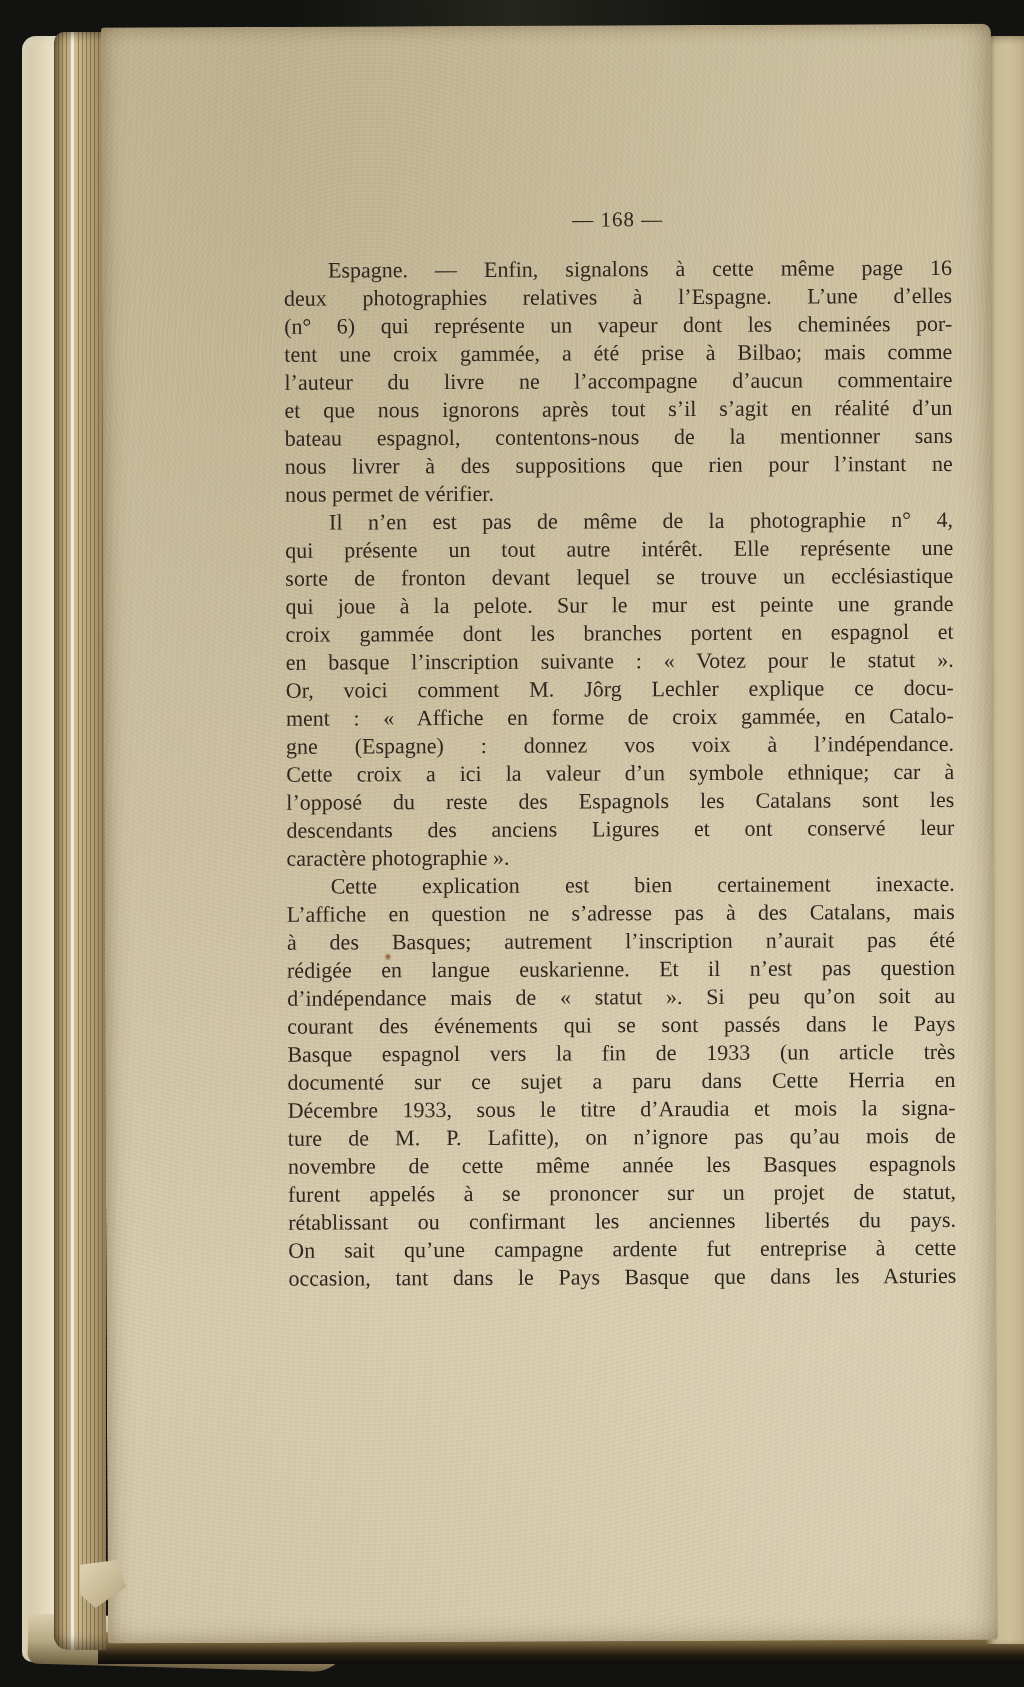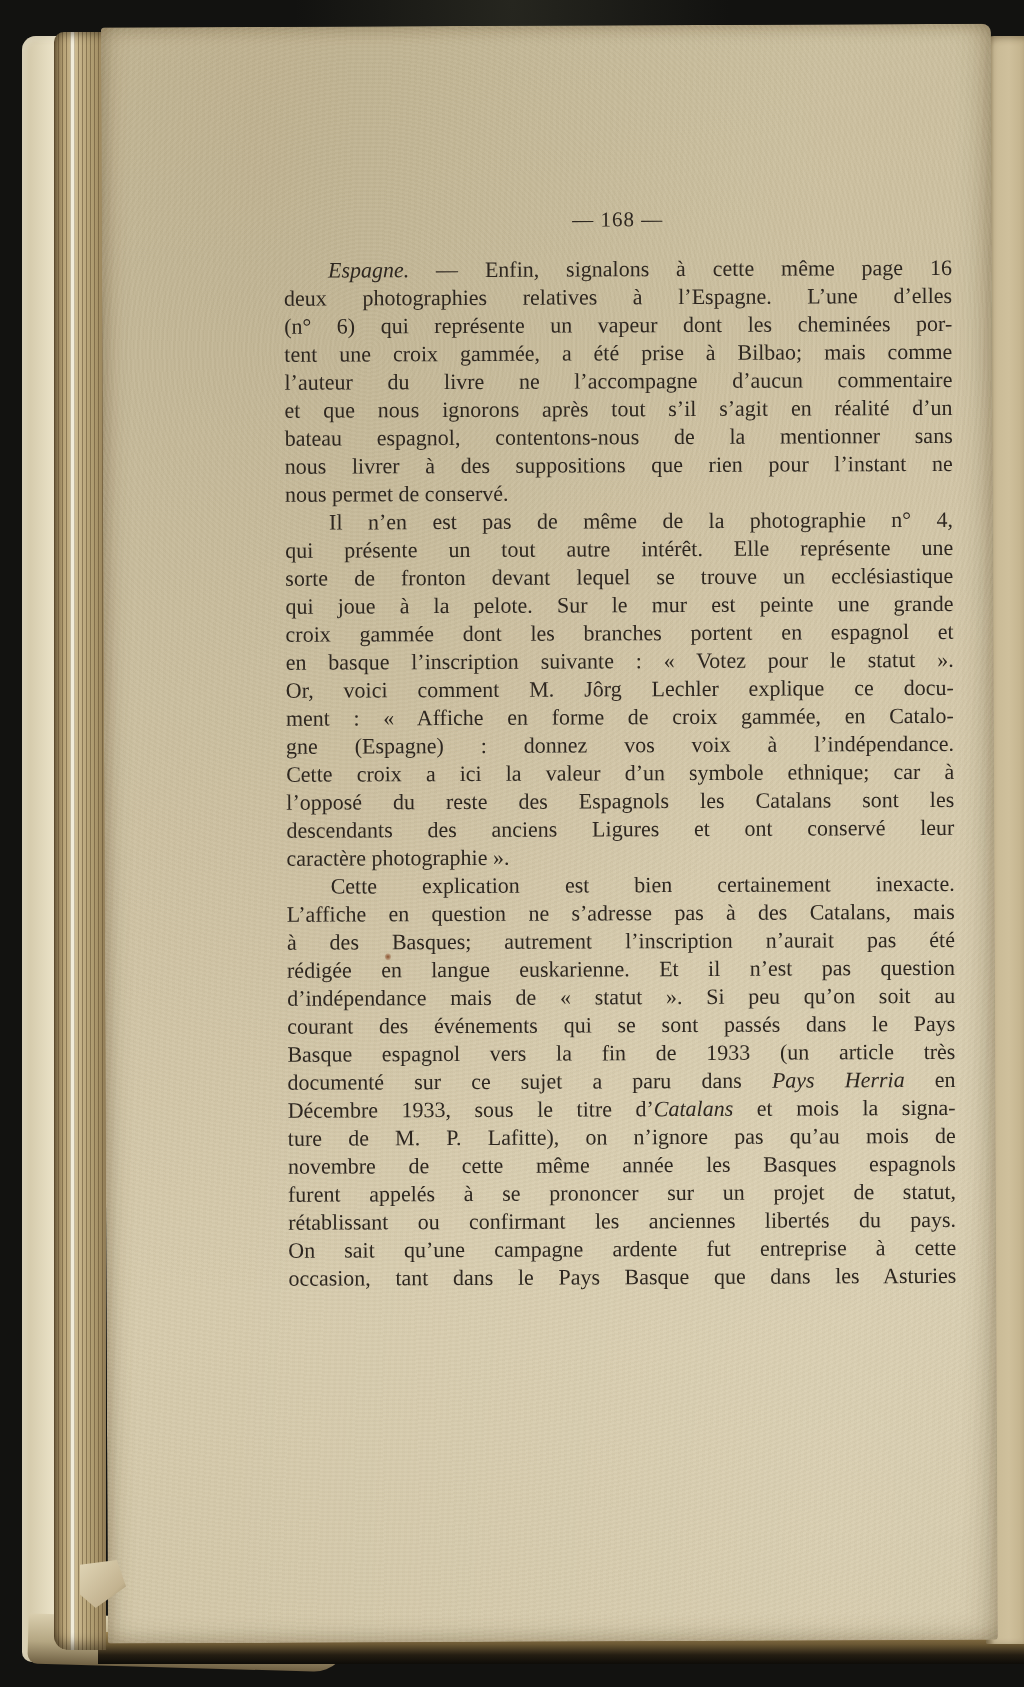--- a/index.html
+++ b/index.html
@@ -87,21 +87,21 @@
   }
 
   .textblock{
     position:absolute;left:182px;top:230px;width:668px;
     font-size:22px;line-height:28px;color:var(--ink,#2e2720);
     text-rendering:optimizeLegibility;
   }
   .line{text-align:justify;text-align-last:justify;height:28px;overflow:visible;}
   .line.last{text-align-last:left;}
   .line.indent{text-indent:44px;}
-  .it{font-style:italic;}
+  .it{}
 
   .stain{
     position:absolute;left:280px;top:927px;width:6px;height:7px;border-radius:50%;
     background:radial-gradient(circle,#8a4f2c 0%, rgba(138,79,44,.25) 70%, rgba(0,0,0,0) 100%);
   }
 </style>
 </head>
 <body style="--background: #121210; --paper: #d2c6a7; --ink: #2e2720; --cover: #e9e1c6; --next-page: #c9ba96; --stack-light: #f2edda; --stack-mid: #cdbb91; --stack-dark: #6e5c3c;">
 
 <div class="scene">
@@ -116,43 +116,43 @@
     <div class="pageno">— 168 —</div>
     <div class="textblock" id="lines">
         <div class="line indent"><span class="it">Espagne.</span><span> — Enfin, signalons à cette même page 16</span></div>
         <div class="line"><span>deux photographies relatives à l’Espagne. L’une d’elles</span></div>
         <div class="line"><span>(n° 6) qui représente un vapeur dont les cheminées por-</span></div>
         <div class="line"><span>tent une croix gammée, a été prise à Bilbao; mais comme</span></div>
         <div class="line"><span>l’auteur du livre ne l’accompagne d’aucun commentaire</span></div>
         <div class="line"><span>et que nous ignorons après tout s’il s’agit en réalité d’un</span></div>
         <div class="line"><span>bateau espagnol, contentons-nous de la mentionner sans</span></div>
         <div class="line"><span>nous livrer à des suppositions que rien pour l’instant ne</span></div>
-        <div class="line last"><span>nous permet de conservé.</span></div>
+        <div class="line last"><span>nous permet de vérifier.</span></div>
         <div class="line indent"><span>Il n’en est pas de même de la photographie n° 4,</span></div>
         <div class="line"><span>qui présente un tout autre intérêt. Elle représente une</span></div>
         <div class="line"><span>sorte de fronton devant lequel se trouve un ecclésiastique</span></div>
         <div class="line"><span>qui joue à la pelote. Sur le mur est peinte une grande</span></div>
         <div class="line"><span>croix gammée dont les branches portent en espagnol et</span></div>
         <div class="line"><span>en basque l’inscription suivante : « Votez pour le statut ».</span></div>
         <div class="line"><span>Or, voici comment M. Jôrg Lechler explique ce docu-</span></div>
         <div class="line"><span>ment : « Affiche en forme de croix gammée, en Catalo-</span></div>
         <div class="line"><span>gne (Espagne) : donnez vos voix à l’indépendance.</span></div>
         <div class="line"><span>Cette croix a ici la valeur d’un symbole ethnique; car à</span></div>
         <div class="line"><span>l’opposé du reste des Espagnols les Catalans sont les</span></div>
         <div class="line"><span>descendants des anciens Ligures et ont conservé leur</span></div>
         <div class="line last"><span>caractère photographie ».</span></div>
         <div class="line indent"><span>Cette explication est bien certainement inexacte.</span></div>
         <div class="line"><span>L’affiche en question ne s’adresse pas à des Catalans, mais</span></div>
         <div class="line"><span>à des Basques; autrement l’inscription n’aurait pas été</span></div>
         <div class="line"><span>rédigée en langue euskarienne. Et il n’est pas question</span></div>
         <div class="line"><span>d’indépendance mais de « statut ». Si peu qu’on soit au</span></div>
         <div class="line"><span>courant des événements qui se sont passés dans le Pays</span></div>
         <div class="line"><span>Basque espagnol vers la fin de 1933 (un article très</span></div>
-        <div class="line"><span>documenté sur ce sujet a paru dans </span><span class="it">Pays Herria</span><span> en</span></div>
-        <div class="line"><span>Décembre 1933, sous le titre d’</span><span class="it">Catalans</span><span> et mois la signa-</span></div>
+        <div class="line"><span>documenté sur ce sujet a paru dans </span><span class="it">Cette Herria</span><span> en</span></div>
+        <div class="line"><span>Décembre 1933, sous le titre d’</span><span class="it">Araudia</span><span> et mois la signa-</span></div>
         <div class="line"><span>ture de M. P. Lafitte), on n’ignore pas qu’au mois de</span></div>
         <div class="line"><span>novembre de cette même année les Basques espagnols</span></div>
         <div class="line"><span>furent appelés à se prononcer sur un projet de statut,</span></div>
         <div class="line"><span>rétablissant ou confirmant les anciennes libertés du pays.</span></div>
         <div class="line"><span>On sait qu’une campagne ardente fut entreprise à cette</span></div>
         <div class="line"><span>occasion, tant dans le Pays Basque que dans les Asturies</span></div>
       </div>
     <div class="stain"></div>
   </div>
 </div>

